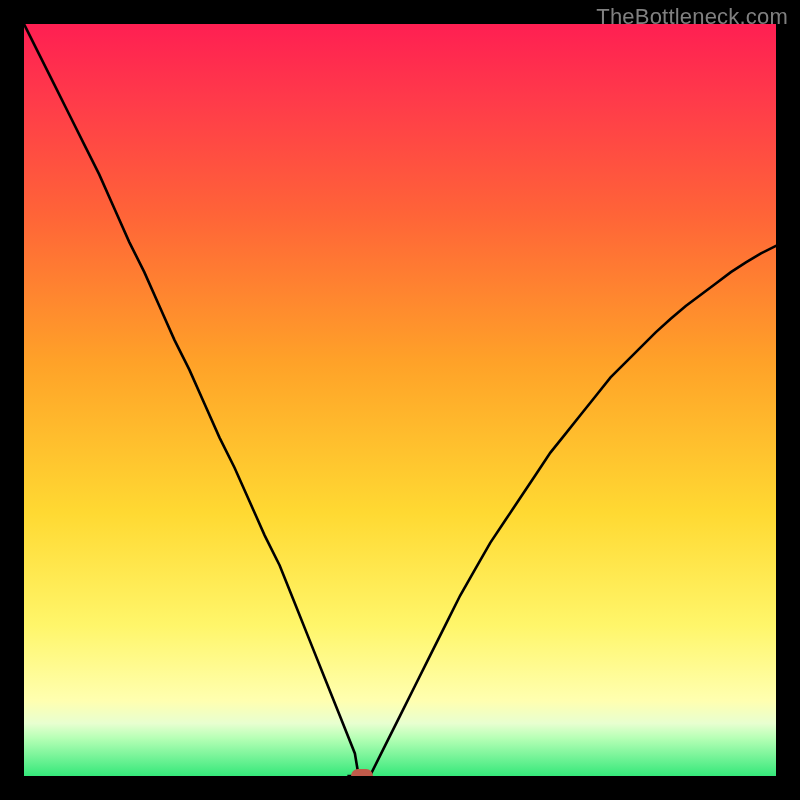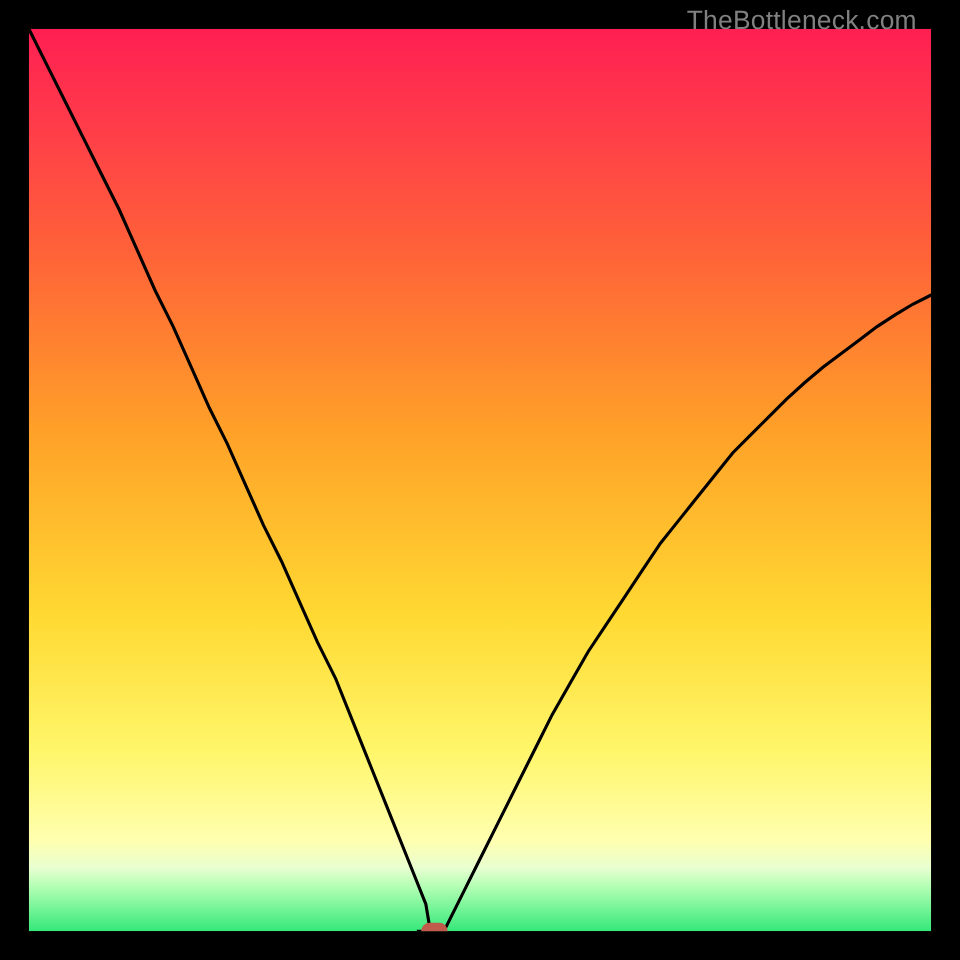--- a/index.html
+++ b/index.html
@@ -43,21 +43,21 @@
       #fff66a 80%,
       #ffffb0 90%,
       #e8ffd0 93%,
       #b5ffb5 95%,
       #35e87a 100%
     );
   }
   .watermark {
     position: absolute;
     top: 4px;
-    right: 36px;
+    right: 12px;
     color: #808080;
     font-size: 22px;
     letter-spacing: 0.2px;
   }
   svg.curve {
     position: absolute;
     left: 0;
     top: 0;
     width: 100%;
     height: 100%;

